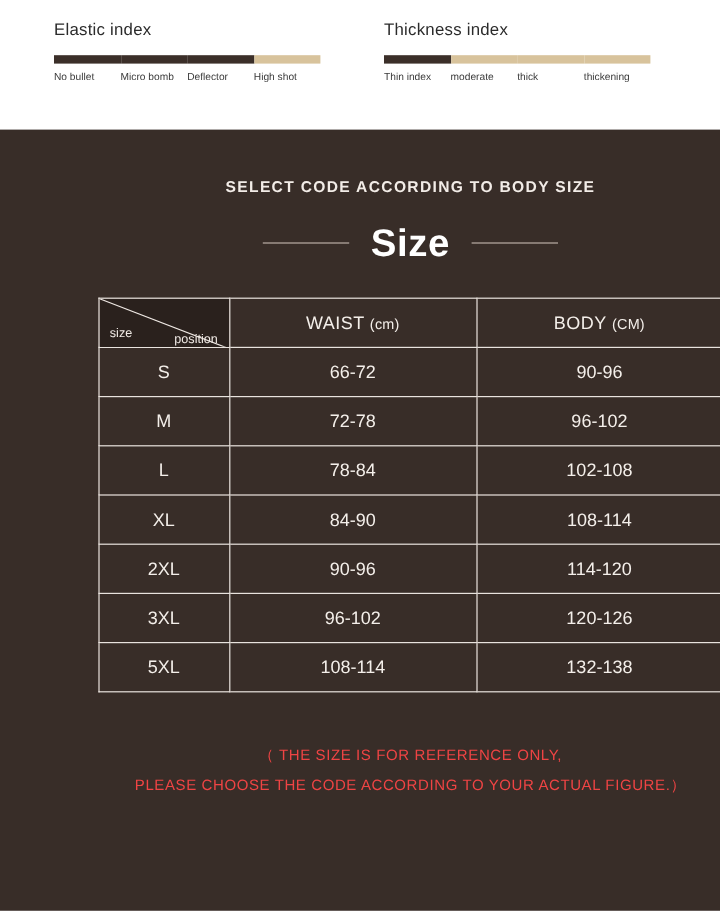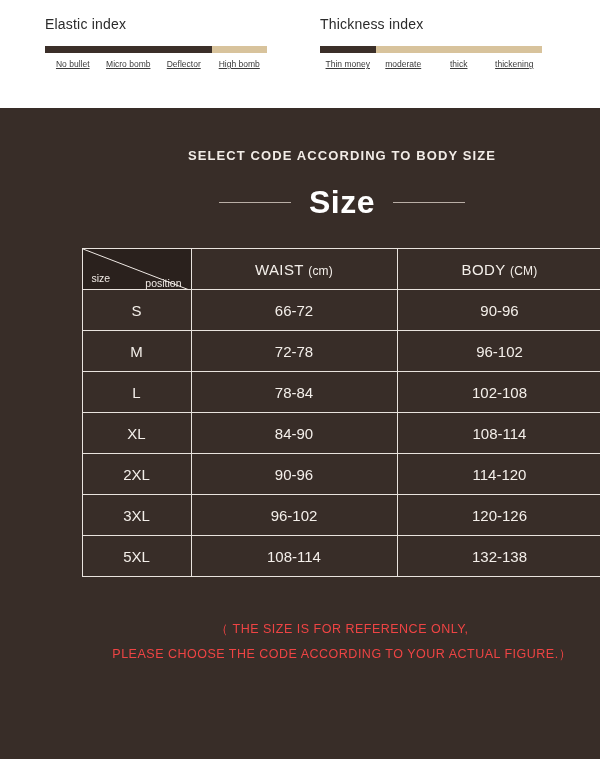--- a/index.html
+++ b/index.html
@@ -50,26 +50,25 @@
     margin-bottom: 6px;
   }
   .index-bar .seg { flex: 1 1 0; height: 100%; }
 
   .index-labels {
     display: flex;
     width: 222px;
   }
   .index-labels .lab {
     flex: 1 1 0;
-    text-align: center;
+    text-align: left;
     font-size: 8.5px;
     color: #3a3a3a;
     white-space: nowrap;
     line-height: 11px;
-    text-decoration: underline;
   }
 
   
   .dark-panel {
     position: absolute;
     left: 0; top: 108px;
     width: 600px;
     height: 662px;
     background: #382d28;
     padding-left: 42px;
@@ -189,34 +188,34 @@
       <div class="index-bar">
         <div class="seg" style="background:#3b2f29"></div>
         <div class="seg" style="background:#3b2f29"></div>
         <div class="seg" style="background:#3b2f29"></div>
         <div class="seg" style="background:#d8c39c"></div>
       </div>
       <div class="index-labels">
         <div class="lab">No bullet</div>
         <div class="lab">Micro bomb</div>
         <div class="lab">Deflector</div>
-        <div class="lab">High bomb</div>
+        <div class="lab">High shot</div>
       </div>
     </div>
 
     <div class="index-block right">
       <div class="index-title">Thickness index</div>
       <div class="index-bar">
         <div class="seg" style="background:#3b2f29"></div>
         <div class="seg" style="background:#d8c39c"></div>
         <div class="seg" style="background:#d8c39c"></div>
         <div class="seg" style="background:#d8c39c"></div>
       </div>
       <div class="index-labels">
-        <div class="lab">Thin money</div>
+        <div class="lab">Thin index</div>
         <div class="lab">moderate</div>
         <div class="lab">thick</div>
         <div class="lab">thickening</div>
       </div>
     </div>
 
   </div>
 
   <div class="dark-panel">
 

